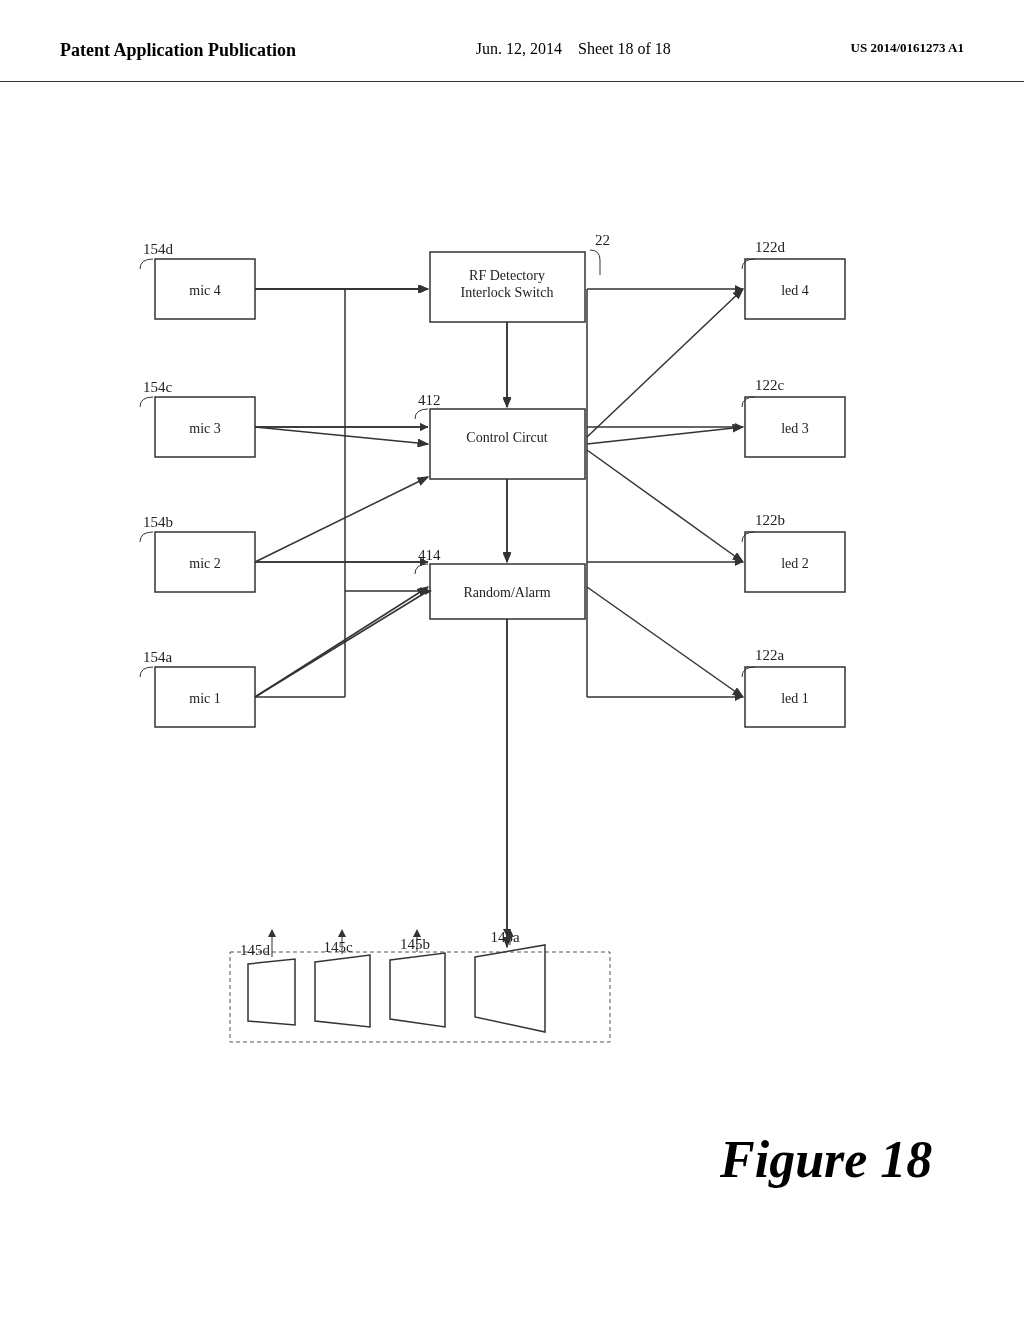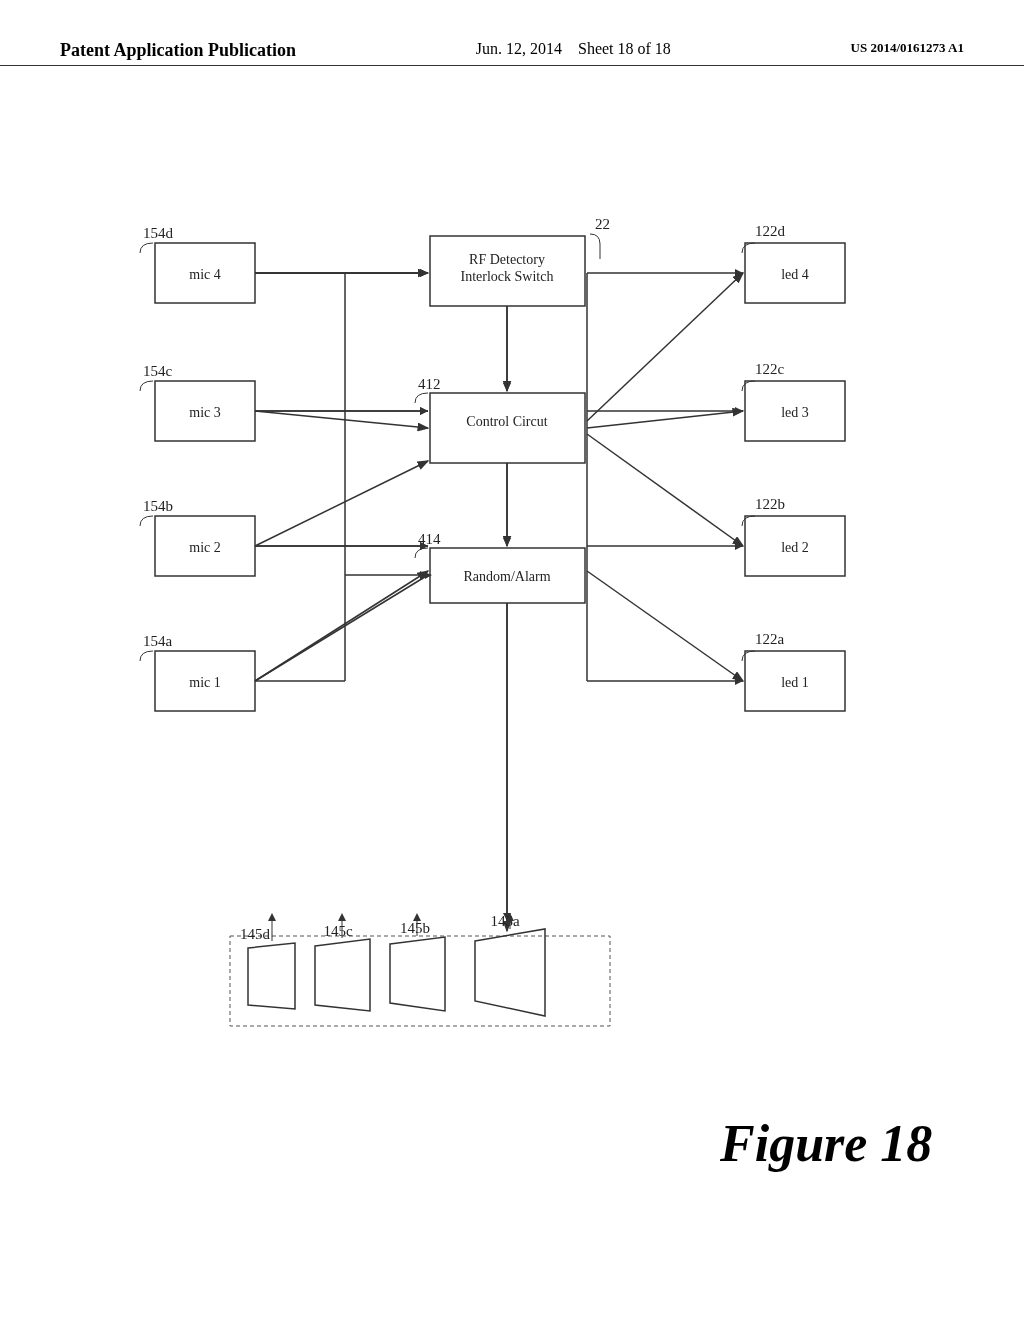--- a/index.html
+++ b/index.html
@@ -10,21 +10,21 @@
       font-family: 'Times New Roman', Times, serif;
       overflow: hidden;
       position: relative;
     }
 
     
     .header {
       display: flex;
       justify-content: space-between;
       align-items: flex-start;
-      padding: 40px 60px 4px 60px;
+      padding: 40px 60px 20px 60px;
       border-bottom: 1px solid #333;
     }
     .header-left {
       font-size: 18px;
       font-weight: bold;
     }
     .header-center {
       font-size: 16px;
       text-align: center;
     }

